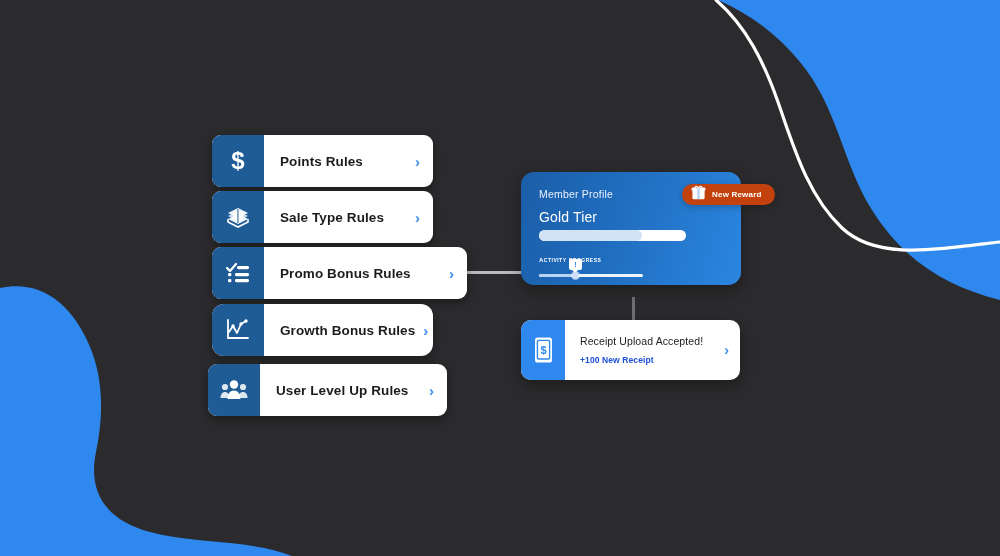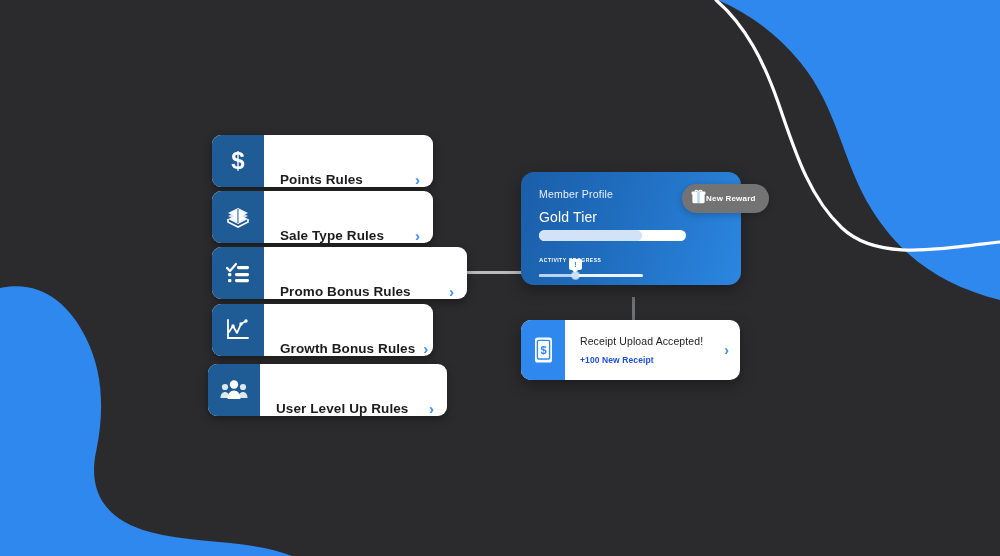--- a/index.html
+++ b/index.html
@@ -43,21 +43,21 @@
     min-width: 52px;
     background: #1f5c96;
     display: flex;
     align-items: center;
     justify-content: center;
   }
   .rule-card .icon-box svg { display: block; }
   .rule-card .card-body {
     flex: 1;
     display: flex;
-    align-items: flex-end;
+    align-items: center;
     justify-content: space-between;
     padding: 0 13px 0 16px;
   }
   .rule-card .card-label {
     color: #1c1c1e;
     font-size: 13.5px;
     font-weight: bold;
     letter-spacing: 0.1px;
     white-space: nowrap;
   }
@@ -65,21 +65,21 @@
     color: #3d8ef0;
     font-size: 15px;
     font-weight: bold;
     line-height: 1;
     margin-left: 8px;
   }
 
   .rc-0 { top: 135px; }
   .rc-1 { top: 191px; }
   .rc-2 { top: 247px; width: 255px; }
-  .rc-3 { top: 304px; }
+  .rc-3 { top: 304px; border-radius: 12px; }
   .rc-4 { top: 364px; width: 239px; left: 208px; }
 
   
   .conn-h {
     position: absolute;
     left: 433px;
     top: 271px;
     width: 92px;
     height: 3px;
     background: #b9babc;
@@ -199,27 +199,27 @@
     font-size: 7px;
     font-weight: bold;
     line-height: 1;
   }
 
   
   .reward-pill {
     position: absolute;
     left: 682px;
     top: 184px;
-    height: 29px;
+    height: 21px;
     padding: 0 13px 0 9px;
     border-radius: 15px;
-    background: #737373;
-    display: flex;
-    align-items: center;
-    gap: 0;
+    background: #c2410c;
+    display: flex;
+    align-items: center;
+    gap: 6px;
     box-shadow: 0 2px 7px rgba(0,0,0,0.22);
   }
   .reward-pill .pill-text {
     color: #ffffff;
     font-size: 8px;
     font-weight: bold;
     letter-spacing: 0.2px;
     white-space: nowrap;
   }
 

